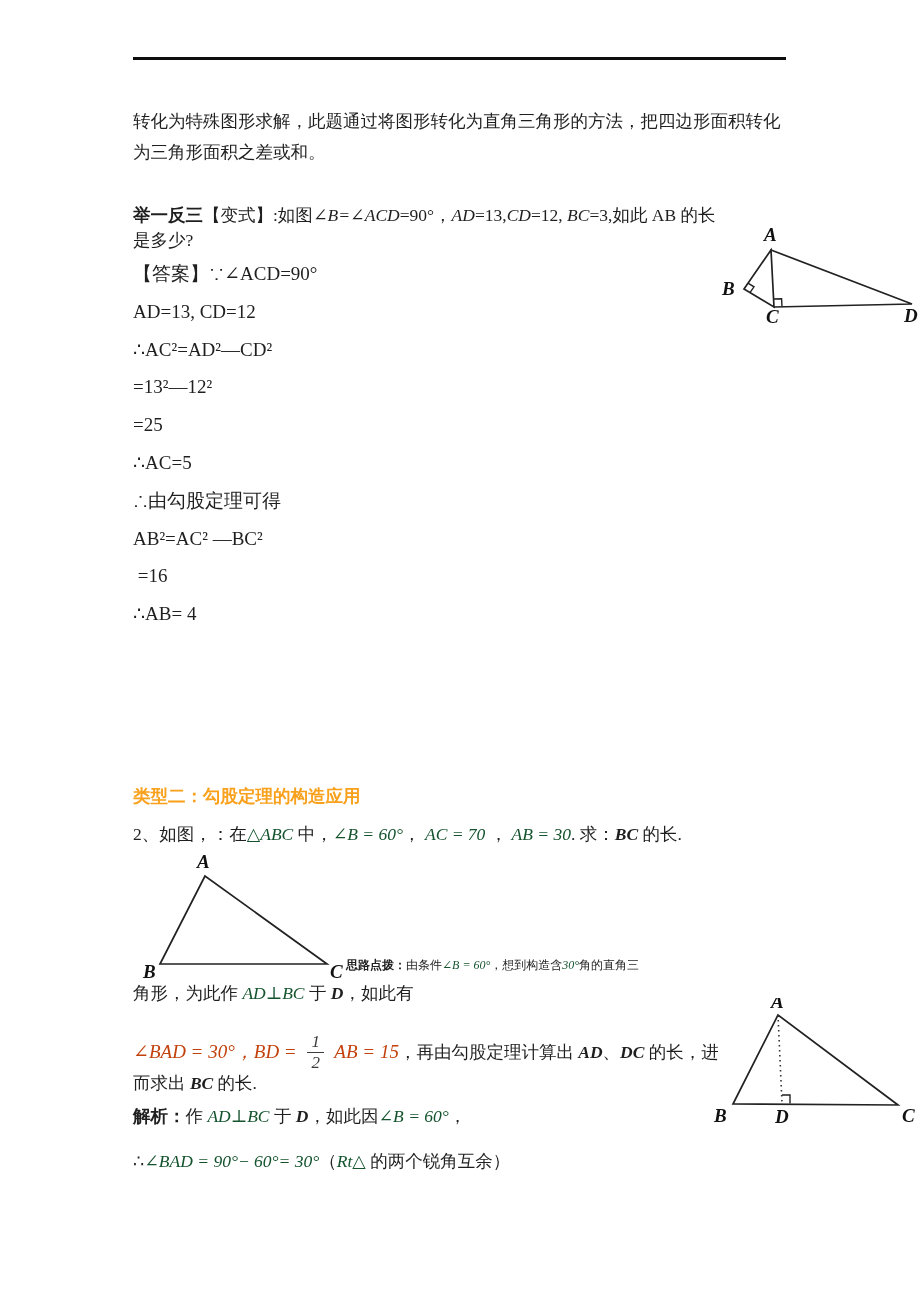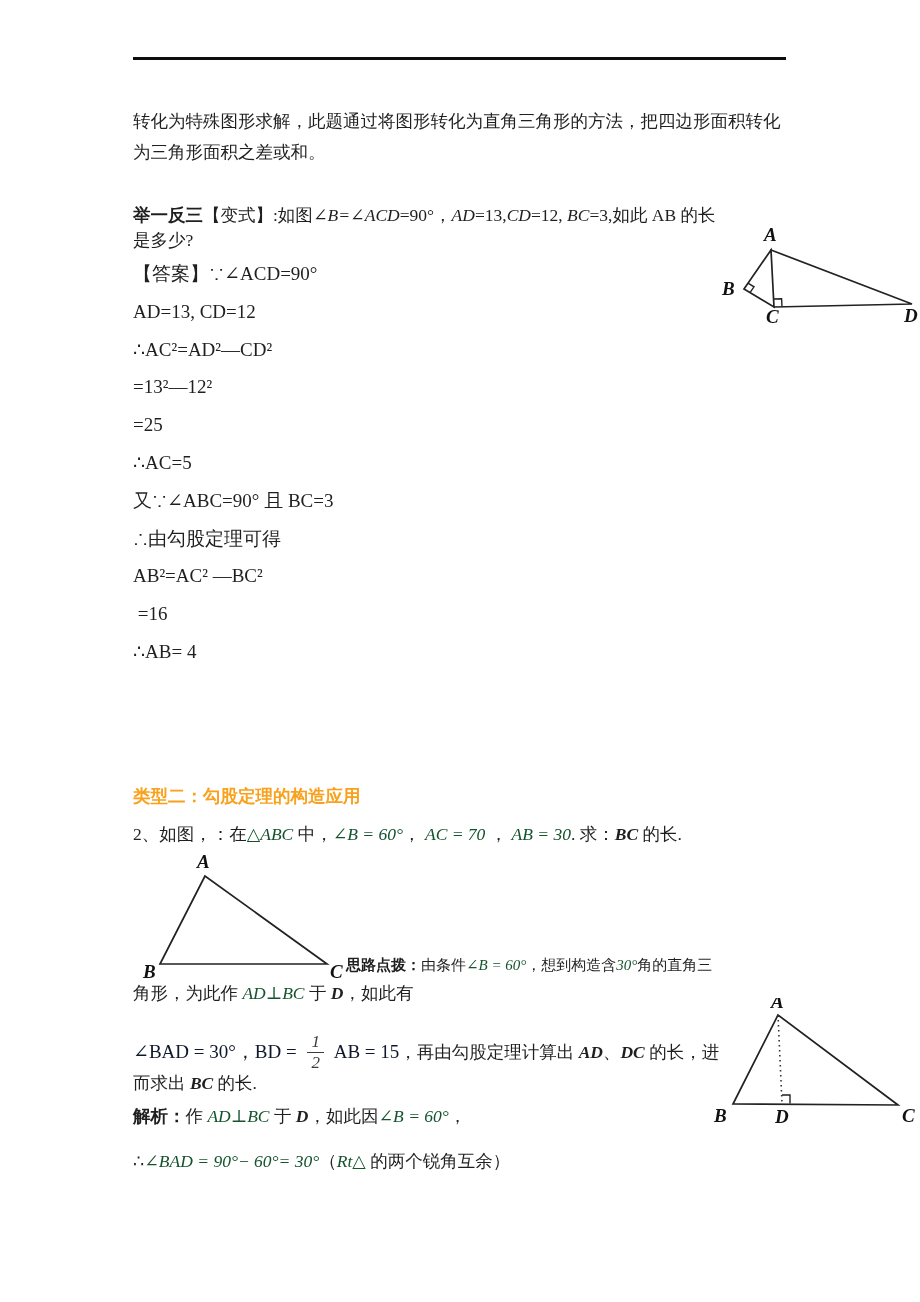--- a/index.html
+++ b/index.html
@@ -6,24 +6,24 @@
   body{width:920px;height:1302px;position:relative;overflow:hidden;
        font-family:"Liberation Serif","DejaVu Serif",serif;color:#1f1f1f;}
   .abs{position:absolute;}
   .rule{left:133px;top:57px;width:653px;height:3px;background:#0d0d0d;}
   .para{left:133px;top:106px;width:672px;font-size:17.5px;line-height:31px;white-space:pre-wrap;}
   .problem1{left:133px;top:203px;width:620px;font-size:17.5px;line-height:25px;white-space:pre-wrap;}
   .answers{left:133px;top:255px;width:420px;}
   .calc-line{height:37.8px;line-height:37.8px;font-size:19px;white-space:pre;}
   .heading2{left:133px;top:786px;font-size:17.5px;font-weight:bold;line-height:20px;}
   .problem2{left:133px;top:820px;width:700px;font-size:17.5px;line-height:28px;white-space:pre-wrap;}
-  .hint1{left:346px;top:952px;width:460px;font-size:15px;line-height:26px;white-space:pre-wrap;}
+  .hint1{left:346px;top:952px;width:460px;font-size:12px;line-height:26px;white-space:pre-wrap;}
   .hint2{left:133px;top:980px;width:560px;font-size:17.5px;line-height:26px;white-space:pre-wrap;}
   .eqline{left:133px;top:1026px;width:660px;height:52px;display:flex;align-items:center;white-space:pre;}
-  .eqline .eq-math{color:#0f172a;font-size:19px;}
+  .eqline .eq-math{font-style:italic;color:#c2410c;font-size:19px;}
   .frac{display:inline-flex;flex-direction:column;align-items:center;margin:0 6px;
         font-style:italic;color:#3c3c3c;font-size:17px;line-height:1.15;vertical-align:middle;}
   .frac .num{border-bottom:1.5px solid #3c3c3c;padding:0 4px;}
   .eq-tail{font-size:17.5px;white-space:pre-wrap;}
   .wrapline{left:133px;top:1070px;width:560px;font-size:17.5px;line-height:26px;white-space:pre-wrap;}
   .analysis1{left:133px;top:1102px;width:620px;font-size:17.5px;line-height:28px;white-space:pre-wrap;}
   .analysis2{left:133px;top:1146px;width:640px;font-size:17.5px;line-height:30px;white-space:pre-wrap;}
   .seg-cn{}
   .seg-bold{font-weight:bold;}
   .seg-math{font-style:italic;color:#14532d;}
@@ -57,21 +57,20 @@
   <text x="204" y="109">D</text>
 </svg>
 
 <div class="abs answers">
     <div class="calc-line">【答案】∵∠ACD=90°</div>
     <div class="calc-line">AD=13, CD=12</div>
     <div class="calc-line">∴AC²=AD²—CD²</div>
     <div class="calc-line">=13²—12²</div>
     <div class="calc-line">=25</div>
     <div class="calc-line">∴AC=5</div>
-    <div class="calc-line">又∵∠ABC=90° 且 BC=3</div>
     <div class="calc-line">∴由勾股定理可得</div>
     <div class="calc-line">AB²=AC² —BC²</div>
     <div class="calc-line"> =16</div>
     <div class="calc-line">∴AB= 4</div>
   </div>
 
 <div class="abs heading2" style="color: rgb(249, 161, 28);">类型二：勾股定理的构造应用</div>
 
 <div class="abs problem2"><span class="seg-cn">2、如图，：在</span><span class="seg-math">△ABC</span><span class="seg-cn"> 中，</span><span class="seg-math">∠B = 60°</span><span class="seg-cn">， </span><span class="seg-math">AC = 70</span><span class="seg-cn"> ， </span><span class="seg-math">AB = 30</span><span class="seg-cn">. 求：</span><span class="seg-mathb">BC</span><span class="seg-cn"> 的长.</span></div>
 

